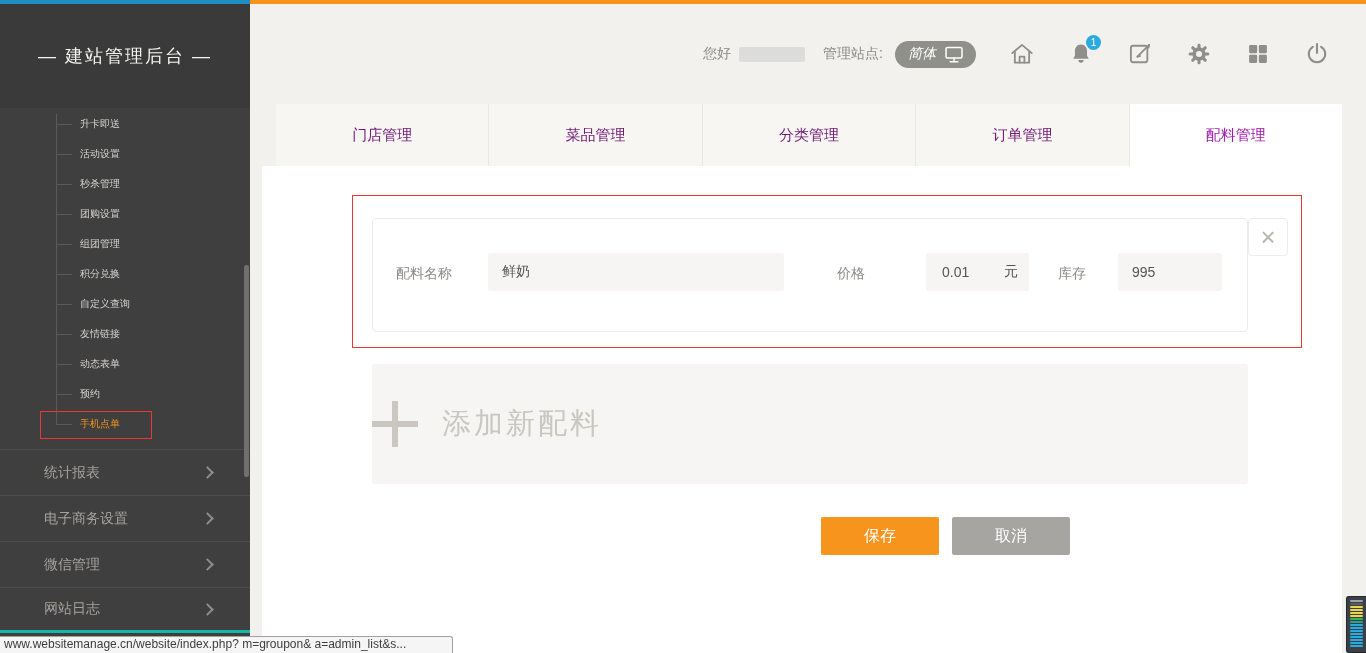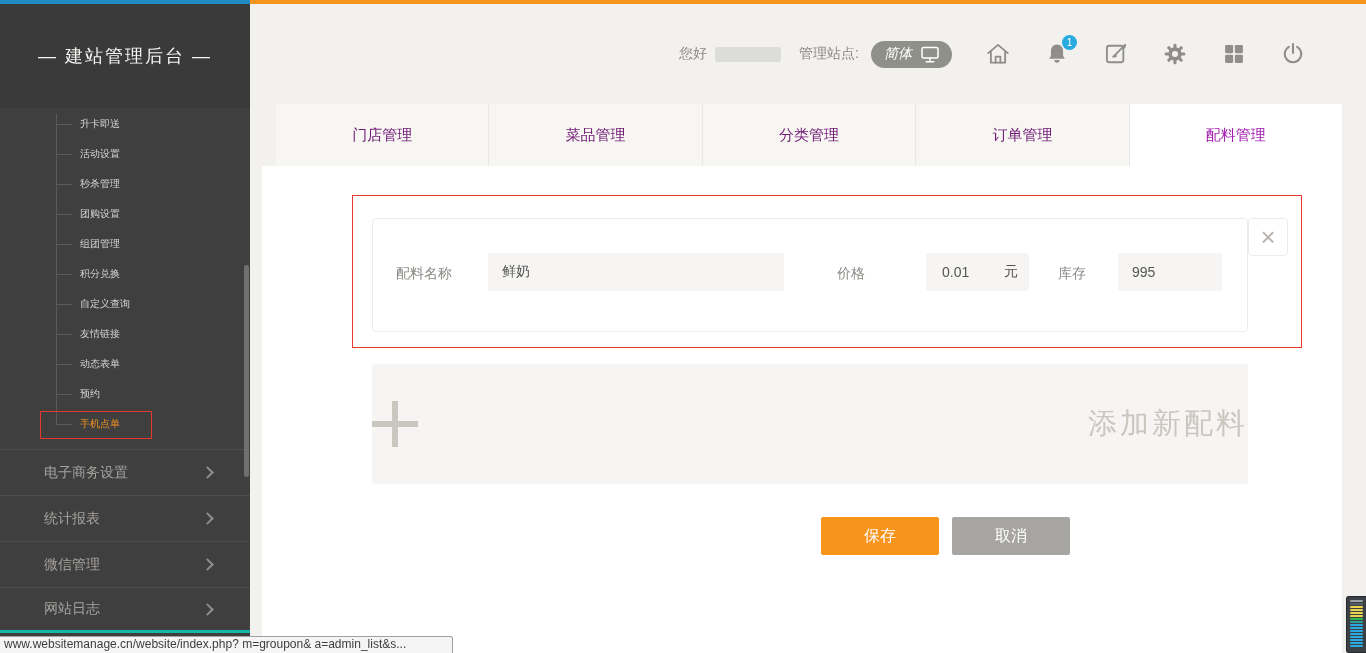--- a/index.html
+++ b/index.html
@@ -34,21 +34,21 @@
     height:46px; border-top:1px solid #4c4c4c; display:flex; align-items:center;
     justify-content:space-between; padding:0 38px 0 44px; color:#a5a29e; font-size:14px; cursor:pointer;
   }
   .section-row:last-child { border-bottom:3px solid #14b8a6; }
   .chev { width:9px; height:9px; border-top:2px solid #8d8d8d; border-right:2px solid #8d8d8d; transform:rotate(45deg); }
   .side-scroll { position:absolute; left:244px; top:261px; width:5px; height:212px; background:#707070; border-radius:2px; cursor:pointer; }
 
   
   .topbar {
     position:absolute; left:250px; top:4px; width:1116px; height:100px;
-    display:flex; align-items:center; justify-content:flex-end; padding-right:60px;
+    display:flex; align-items:center; justify-content:flex-end; padding-right:36px;
   }
   .greet { color:#8b8a85; font-size:14px; }
   .site-label { color:#8b8a85; font-size:14px; margin-left:18px; }
   .redacted { width:66px; height:15px; background:#dcdcda; border-radius:2px; margin-left:8px; }
   .pill {
     margin-left:12px; height:27px; background:#90908b; border-radius:14px; color:#fff;
     display:flex; align-items:center; gap:9px; padding:0 13px; font-size:14px; cursor:pointer;font-style:italic;
   }
   .hicon { width:26px; height:26px; margin-left:33px; position:relative; cursor:pointer; display:inline-flex; }
   .badge {
@@ -91,21 +91,21 @@
     border-radius:3px; display:flex; align-items:center;
   }
   .price-wrap input {
     width:58px; padding:0 0 0 16px; background:transparent; border:none; outline:none;
     color:#555; font-size:14px; font-family:inherit;
   }
   .unit { margin-left:auto; padding-right:11px; color:#55534f; font-size:14px; }
 
   .add-block {
     position:absolute; left:110px; top:198px; width:876px; height:120px; background:#f6f5f3;
-    border-radius:3px; display:flex; align-items:center; justify-content:space-between; gap:24px; cursor:pointer;
+    border-radius:3px; display:flex; align-items:center; justify-content:flex-start; gap:24px; cursor:pointer;
   }
   .plus { position:relative; width:46px; height:46px; }
   .plus::before { content:""; position:absolute; left:0; top:20px; width:46px; height:6px; background:#cac6c0; }
   .plus::after  { content:""; position:absolute; left:20px; top:0; width:6px; height:46px; background:#cac6c0; }
   .add-text { font-size:29px; color:#cac6c0; letter-spacing:3px; }
 
   .btn { position:absolute; top:351px; width:118px; height:38px; border:none; border-radius:2px;
          color:#fff; font-size:16px; cursor:pointer; font-family:inherit; }
   .save   { left:559px; background:#f7941d; }
   .cancel { left:690px; background:#a7a5a2; }
@@ -145,25 +145,25 @@
     <li>积分兑换</li>
     <li>自定义查询</li>
     <li>友情链接</li>
     <li>动态表单</li>
     <li>预约</li>
     <li class="active">手机点单</li>
   </ul>
   <div class="active-red-box"></div>
   <div class="sections">
     <div class="section-row">
+      <span>统计报表</span>
+      <span class="chev"></span>
+    </div>
+    <div class="section-row">
       <span>电子商务设置</span>
-      <span class="chev"></span>
-    </div>
-    <div class="section-row">
-      <span>统计报表</span>
       <span class="chev"></span>
     </div>
     <div class="section-row">
       <span>微信管理</span>
       <span class="chev"></span>
     </div>
     <div class="section-row">
       <span>网站日志</span>
       <span class="chev"></span>
     </div>

